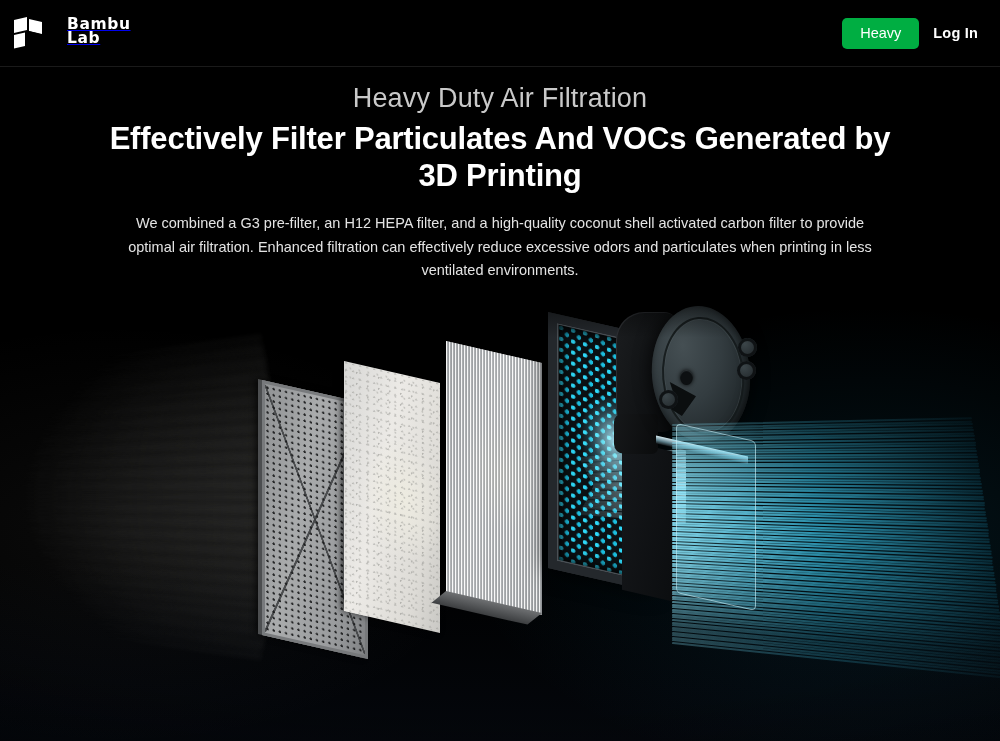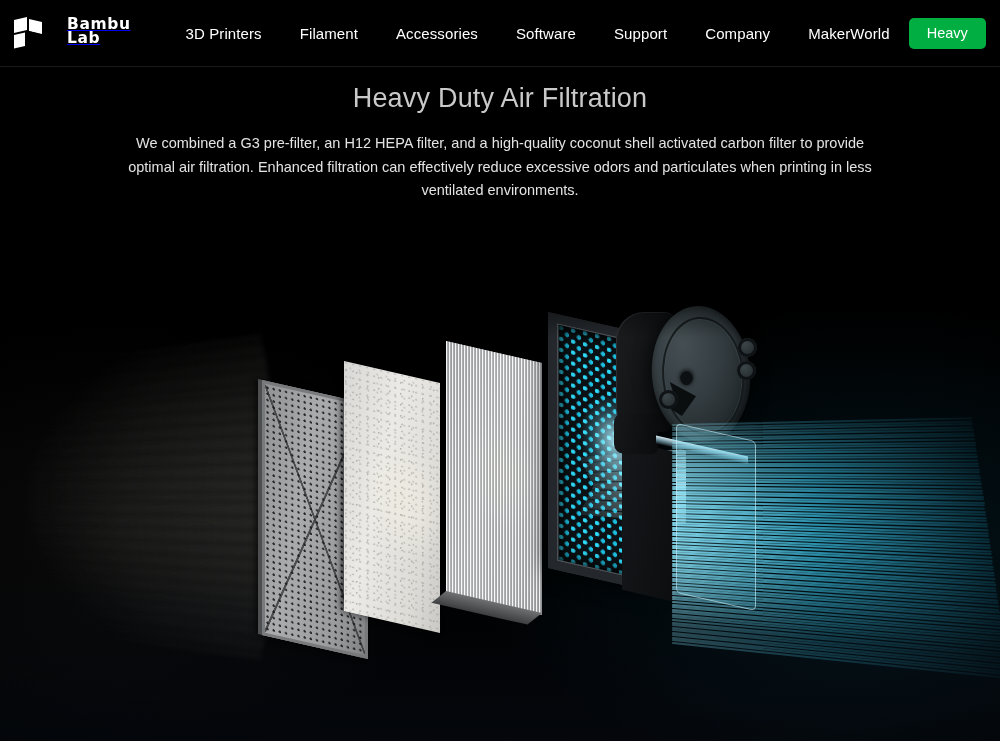--- a/index.html
+++ b/index.html
@@ -280,38 +280,30 @@
       <path d="M2 18 L13 15.5 L13 29 L2 31.5 Z" fill="#ffffff"></path>
       <path d="M17 2 L30 5 L30 17 L17 14 Z" fill="#ffffff"></path>
       <path d="M15 13.5 L30 17.5 L30 19 L15 15 Z" fill="#000000"></path>
     </svg>
     <span class="logo-word">
       <span>Bambu</span>
       <span>Lab</span>
     </span>
   </a>
 
-  <nav class="nav-links">
-    <a href="#">3D Printers</a>
-    <a href="#">Filament</a>
-    <a href="#">Accessories</a>
-    <a href="#">Software</a>
-    <a href="#">Support</a>
-    <a href="#">Company</a>
-    <a href="#">MakerWorld</a>
-  </nav>
 
   <div class="nav-right">
     <button class="store-btn">Heavy</button>
     <a class="login-link" href="#">Log In</a>
   </div>
 </div>
 
 <div class="hero">
   <div class="eyebrow">Heavy Duty Air Filtration</div>
+  <h1 class="headline">Effectively Filter Particulates And VOCs Generated by 3D Printing</h1>
   <p class="blurb">We combined a G3 pre-filter, an H12 HEPA filter, and a high-quality coconut shell activated carbon filter to provide optimal air filtration. Enhanced filtration can effectively reduce excessive odors and particulates when printing in less ventilated environments.</p>
 </div>
 
 <div class="stage">
   <div class="stage-bg"></div>
 
   <div class="smoke" id="smoke">
       <i style="top: 0px; width: 175px; left: 118px; opacity: 0.18; transform: rotate(-7.5deg);"></i>
       <i style="top: 4.34783px; width: 179.233px; left: 114.473px; opacity: 0.208; transform: rotate(-7.28deg);"></i>
       <i style="top: 8.69565px; width: 183.457px; left: 110.953px; opacity: 0.236; transform: rotate(-7.07deg);"></i>

